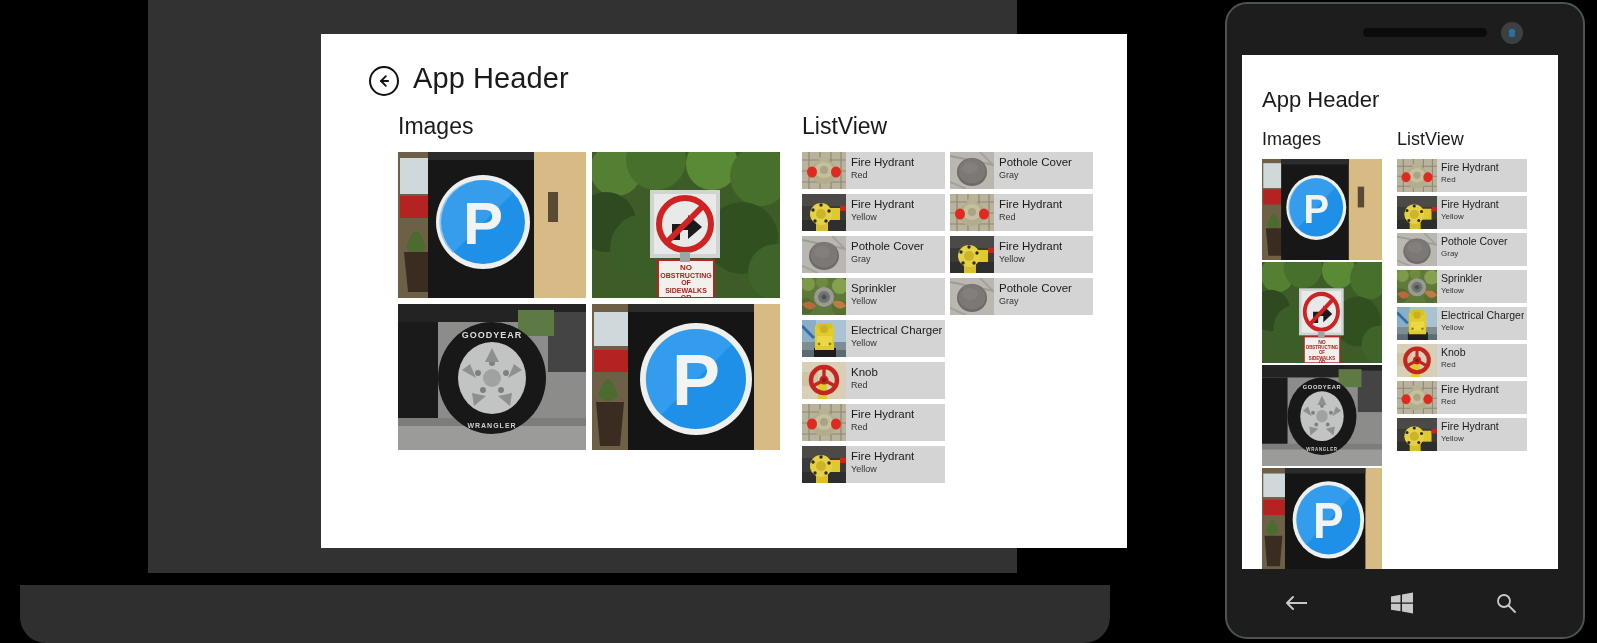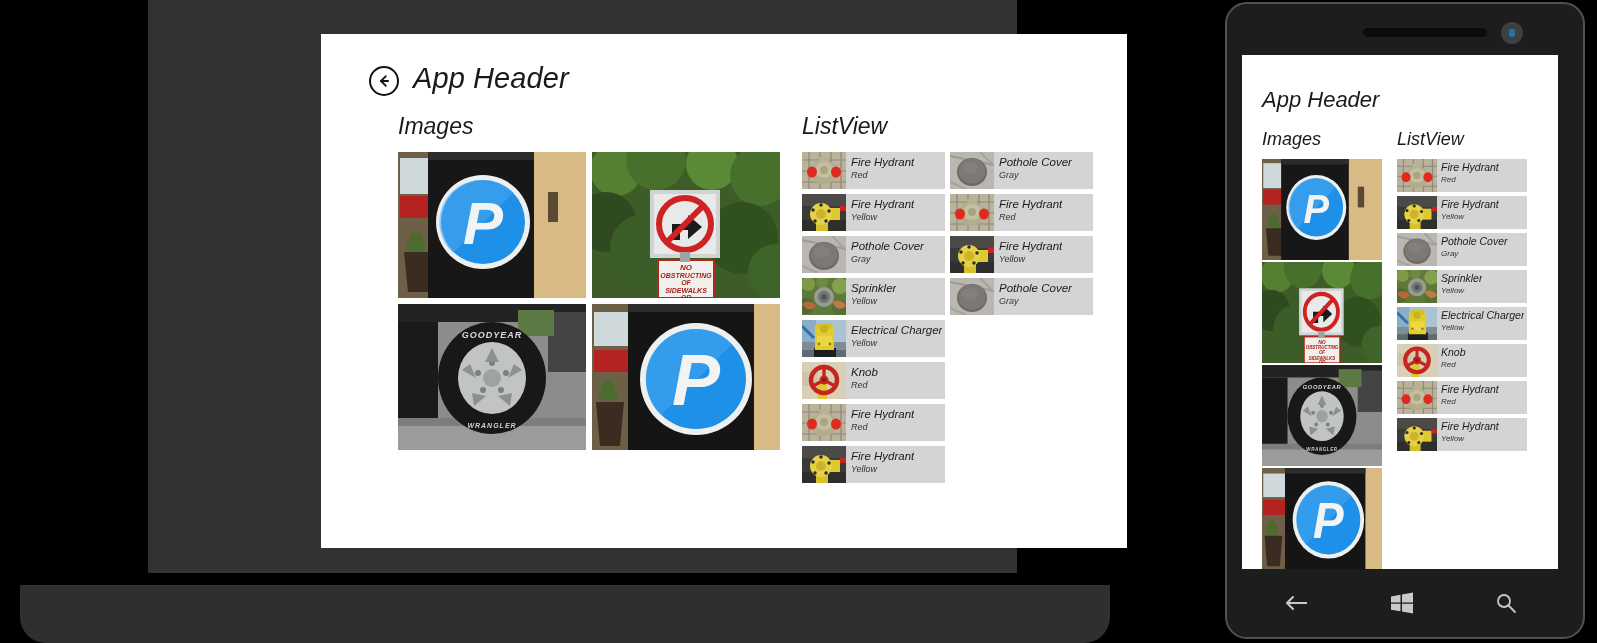--- a/index.html
+++ b/index.html
@@ -1,21 +1,21 @@
 <!DOCTYPE html>
 <html><head>
 <meta charset="utf-8">
 <style>
   * { box-sizing: border-box; margin: 0; padding: 0; }
   html, body {
     width: 1597px; height: 643px;
     background: #000; overflow: hidden;
     font-family: "Liberation Sans", sans-serif;
   }
-  #stage { position: relative; width: 1597px; height: 643px; background: #000; font-style: italic; }
+  #stage { position: relative; width: 1597px; height: 643px; background: #000; }
 
   
   #laptop { position: absolute; left: 0; top: 0; width: 1130px; height: 643px; }
   .lap-bezel {
     position: absolute; left: 148px; top: 0; width: 869px; height: 573px;
     background: #323232;
   }
   .lap-screen {
     position: absolute; left: 173px; top: 34px; width: 806px; height: 514px;
     background: #ffffff; overflow: hidden;

